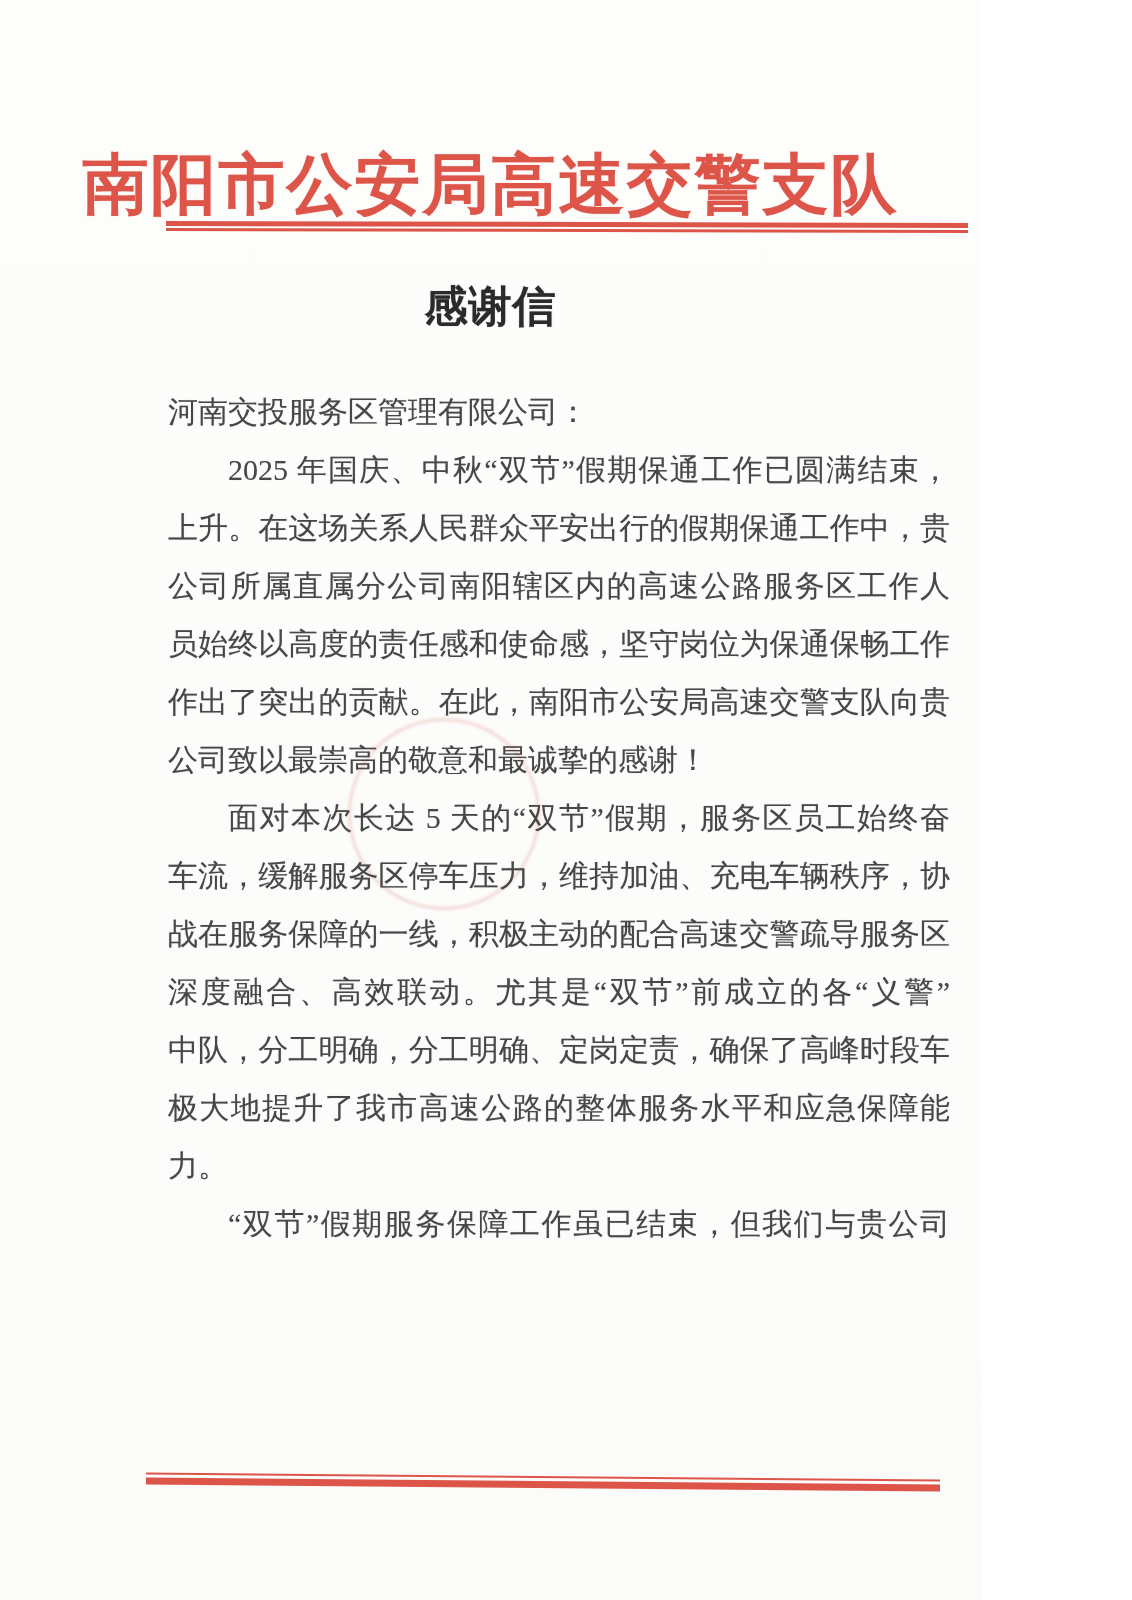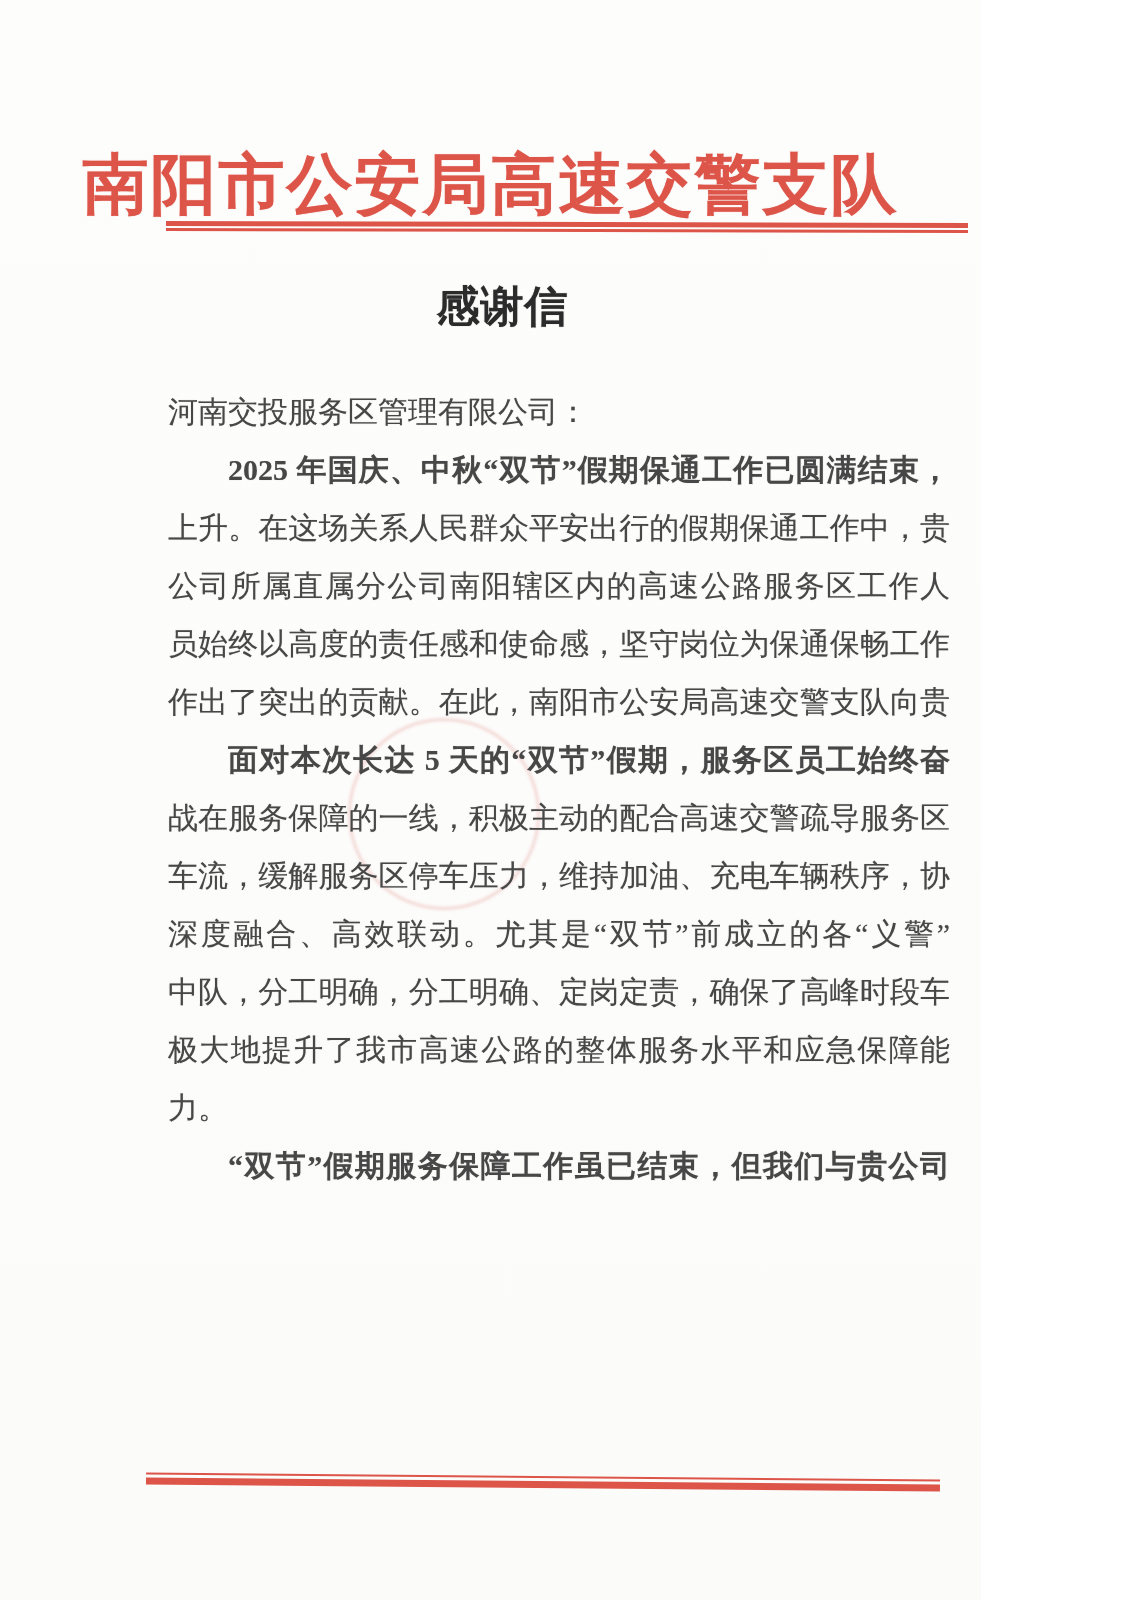--- a/index.html
+++ b/index.html
@@ -38,21 +38,20 @@
   .rule-bottom .thick{height:7px;}
   .doc-title{
     position:absolute;
     top:278px;left:0;width:100%;
     text-align:center;
     color:var(--title-text);
     font-size:43px;
     font-weight:700;
     letter-spacing:1px;
     text-shadow:0 0 1px rgba(40,40,40,.5);
-    margin-left:12px;
   }
   .seal{
     position:absolute;
     left:348px;top:718px;
     width:192px;height:192px;
     border:3px solid rgba(216,90,78,.22);
     border-radius:50%;
     filter:blur(1.5px);
   }
   .body-block{
@@ -67,21 +66,21 @@
     height:58px;
     line-height:58px;
     white-space:nowrap;
     text-align:left;
   }
   .line.justify{
     white-space:normal;
     text-align:justify;
     text-align-last:justify;
   }
-  .line.indent{text-indent:60px;font-weight:bold;}
+  .line.indent{text-indent:60px;}
 </style>
 </head>
 <body>
 
 <div class="page">
 
   <div class="letterhead">南阳市公安局高速交警支队</div>
 
   <div class="rule rule-top">
     <div class="thick"></div>
@@ -93,23 +92,24 @@
 
   <div class="seal"></div>
 
   <div class="body-block">
       <div class="line">河南交投服务区管理有限公司：</div>
       <div class="line indent justify">2025 年国庆、中秋“双节”假期保通工作已圆满结束，</div>
       <div class="line justify">上升。在这场关系人民群众平安出行的假期保通工作中，贵</div>
       <div class="line justify">公司所属直属分公司南阳辖区内的高速公路服务区工作人</div>
       <div class="line justify">员始终以高度的责任感和使命感，坚守岗位为保通保畅工作</div>
       <div class="line justify">作出了突出的贡献。在此，南阳市公安局高速交警支队向贵</div>
+      <div class="line">公司致以最崇高的敬意和最诚挚的感谢！</div>
       <div class="line indent justify">面对本次长达 5 天的“双节”假期，服务区员工始终奋</div>
+      <div class="line justify">车流，缓解服务区停车压力，维持加油、充电车辆秩序，协</div>
       <div class="line justify">战在服务保障的一线，积极主动的配合高速交警疏导服务区</div>
-      <div class="line justify">车流，缓解服务区停车压力，维持加油、充电车辆秩序，协</div>
       <div class="line justify">深度融合、高效联动。尤其是“双节”前成立的各“义警”</div>
       <div class="line justify">中队，分工明确，分工明确、定岗定责，确保了高峰时段车</div>
       <div class="line justify">极大地提升了我市高速公路的整体服务水平和应急保障能</div>
       <div class="line">力。</div>
       <div class="line indent justify">“双节”假期服务保障工作虽已结束，但我们与贵公司</div>
     </div>
 
   <div class="rule rule-bottom">
     <div class="thin"></div>
     <div class="gap"></div>

